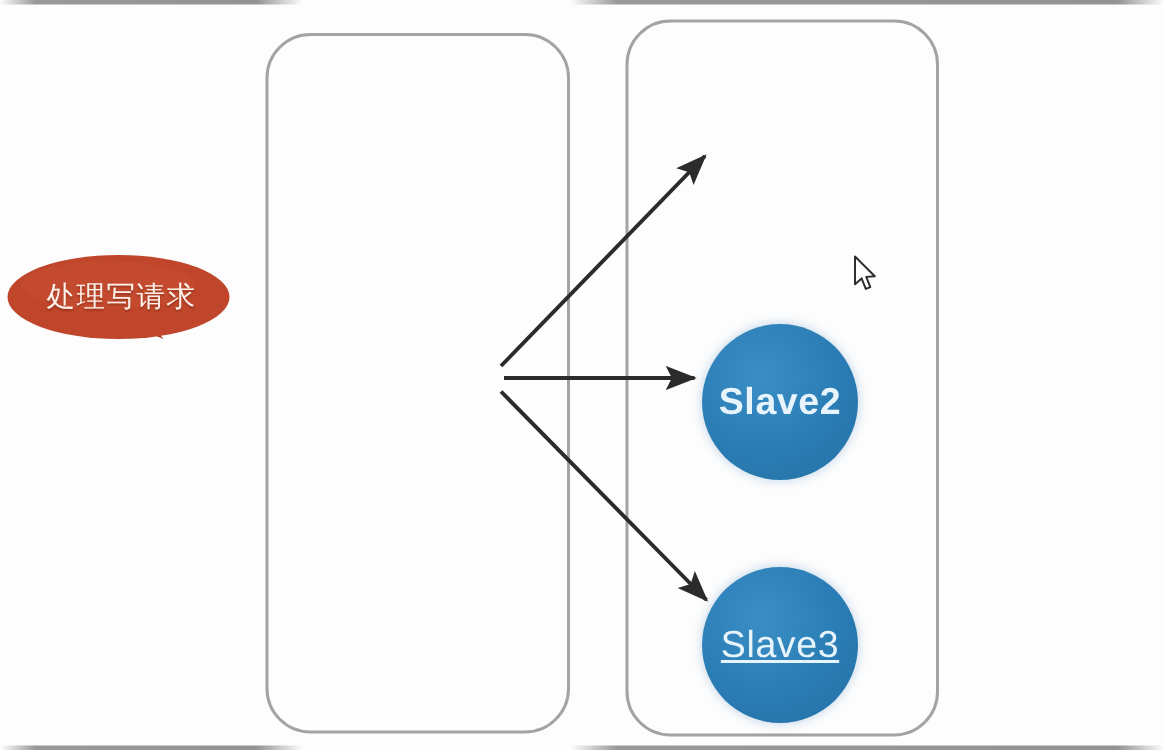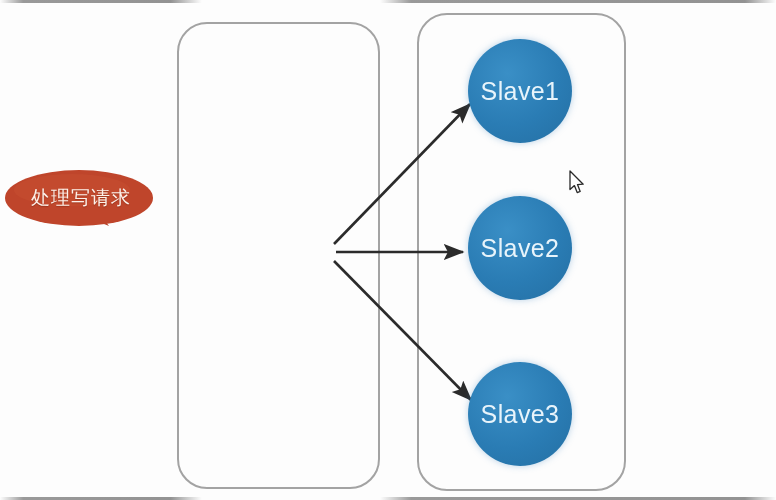--- a/index.html
+++ b/index.html
@@ -73,29 +73,31 @@
     height: 114px;
   }
   #node-slave1 {
     left: 468px;
     top: 39px;
     width: 104px;
     height: 104px;
   }
   #node-slave2 {
     left: 468px;
-    top: 196px;
+    top: 216px;
     width: 104px;
     height: 104px;
+    font-weight: bold;
   }
   #node-slave3 {
     left: 468px;
-    top: 362px;
+    top: 378px;
     width: 104px;
     height: 104px;
+    text-decoration: underline;
   }
 
   #arrow-layer {
     position: absolute;
     left: 0;
     top: 0;
     width: 776px;
     height: 500px;
   }
 
@@ -145,23 +147,20 @@
     <defs>
       <marker id="ah" markerWidth="9" markerHeight="9" refX="7.4" refY="3.1" orient="auto" markerUnits="strokeWidth">
         <path d="M0,0 L8,3.1 L0,6.2 L1.6,3.1 Z" fill="#2b2b2b"></path>
       </marker>
     </defs>
     <line x1="334" y1="244" x2="470" y2="104" stroke="#2b2b2b" stroke-width="2.6" marker-end="url(#ah)"></line>
     <line x1="336" y1="252" x2="463" y2="252" stroke="#2b2b2b" stroke-width="2.6" marker-end="url(#ah)"></line>
     <line x1="334" y1="261" x2="471" y2="400" stroke="#2b2b2b" stroke-width="2.6" marker-end="url(#ah)"></line>
   </svg>
 
-  <div class="node" id="node-slave1">
-    <span>Slave1</span>
-  </div>
   <div class="node" id="node-slave2">
     <span>Slave2</span>
   </div>
   <div class="node" id="node-slave3">
     <span>Slave3</span>
   </div>
 
   <div class="callout" id="callout-write">
     <svg width="154" height="68" viewBox="0 0 154 68" xmlns="http://www.w3.org/2000/svg">
       <path d="M72,15 L105,58 L78,47 Z" fill="#b23f26"></path>

